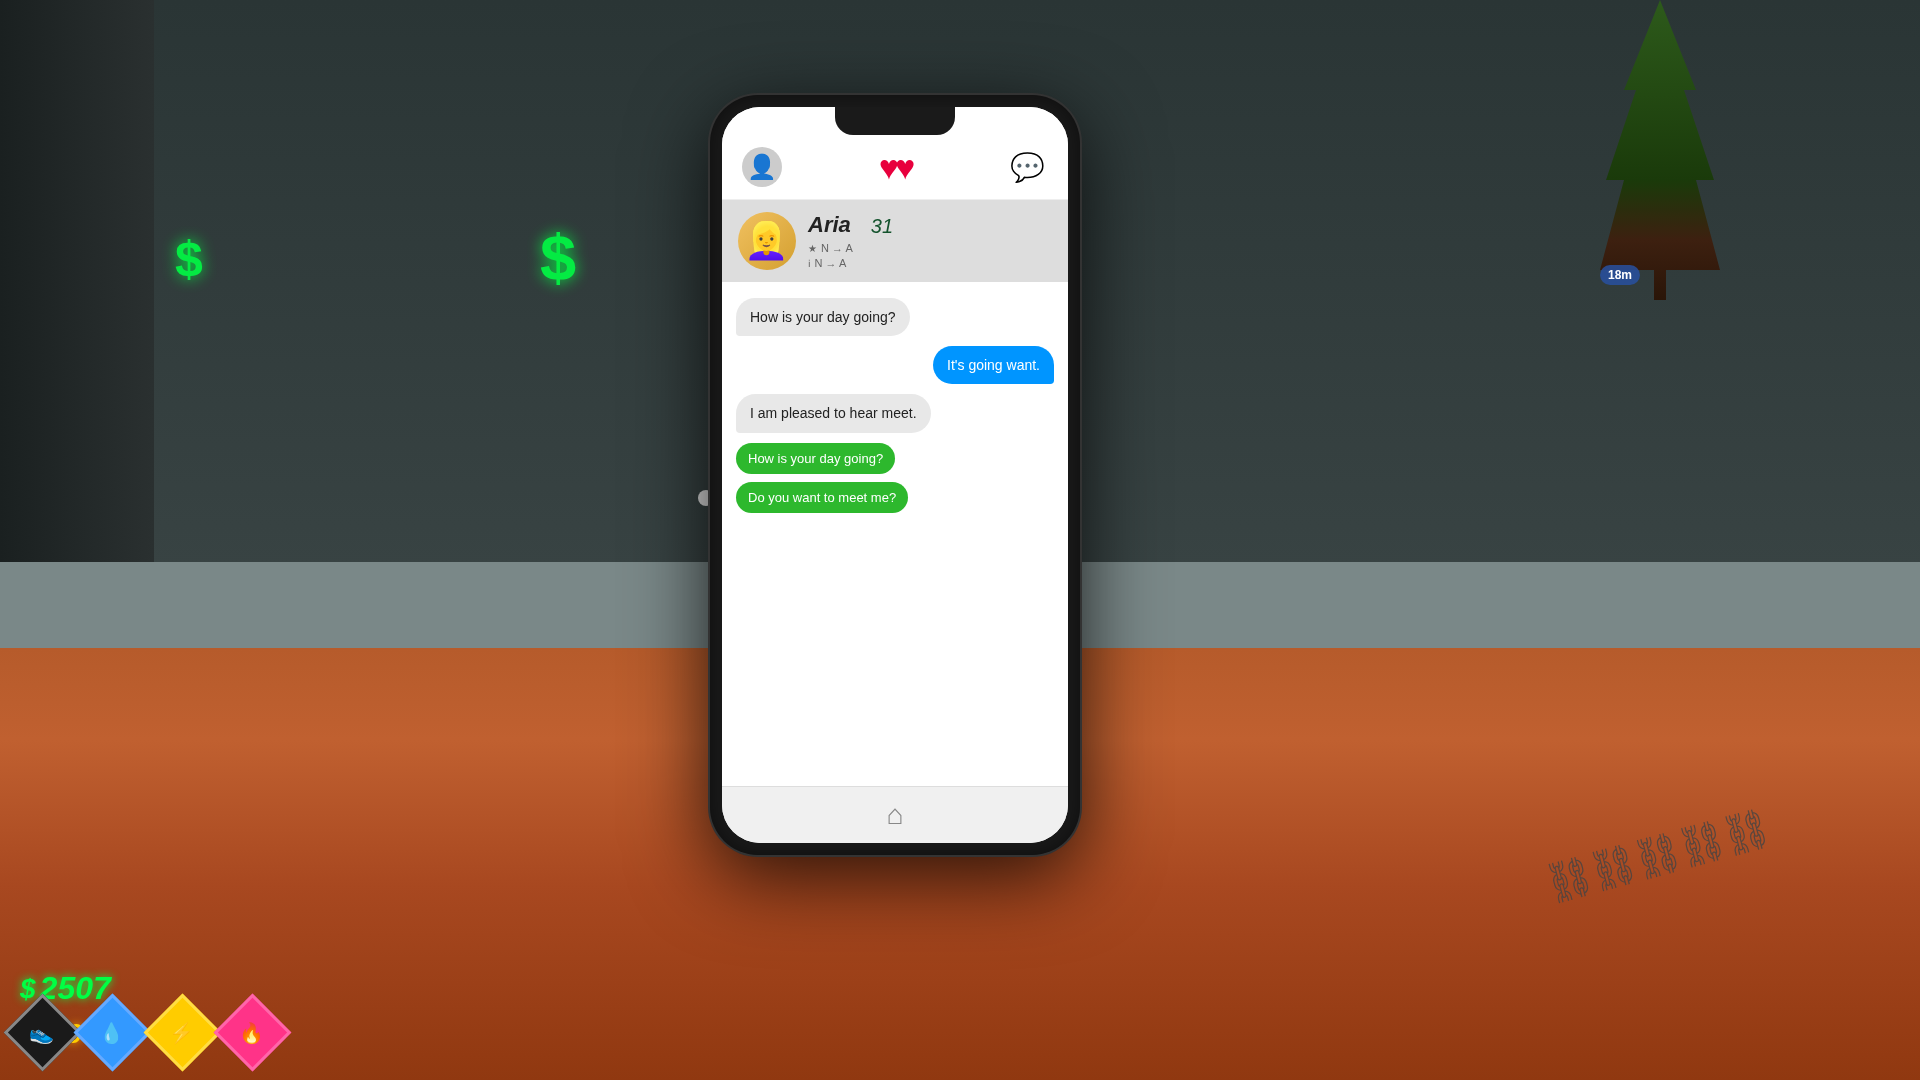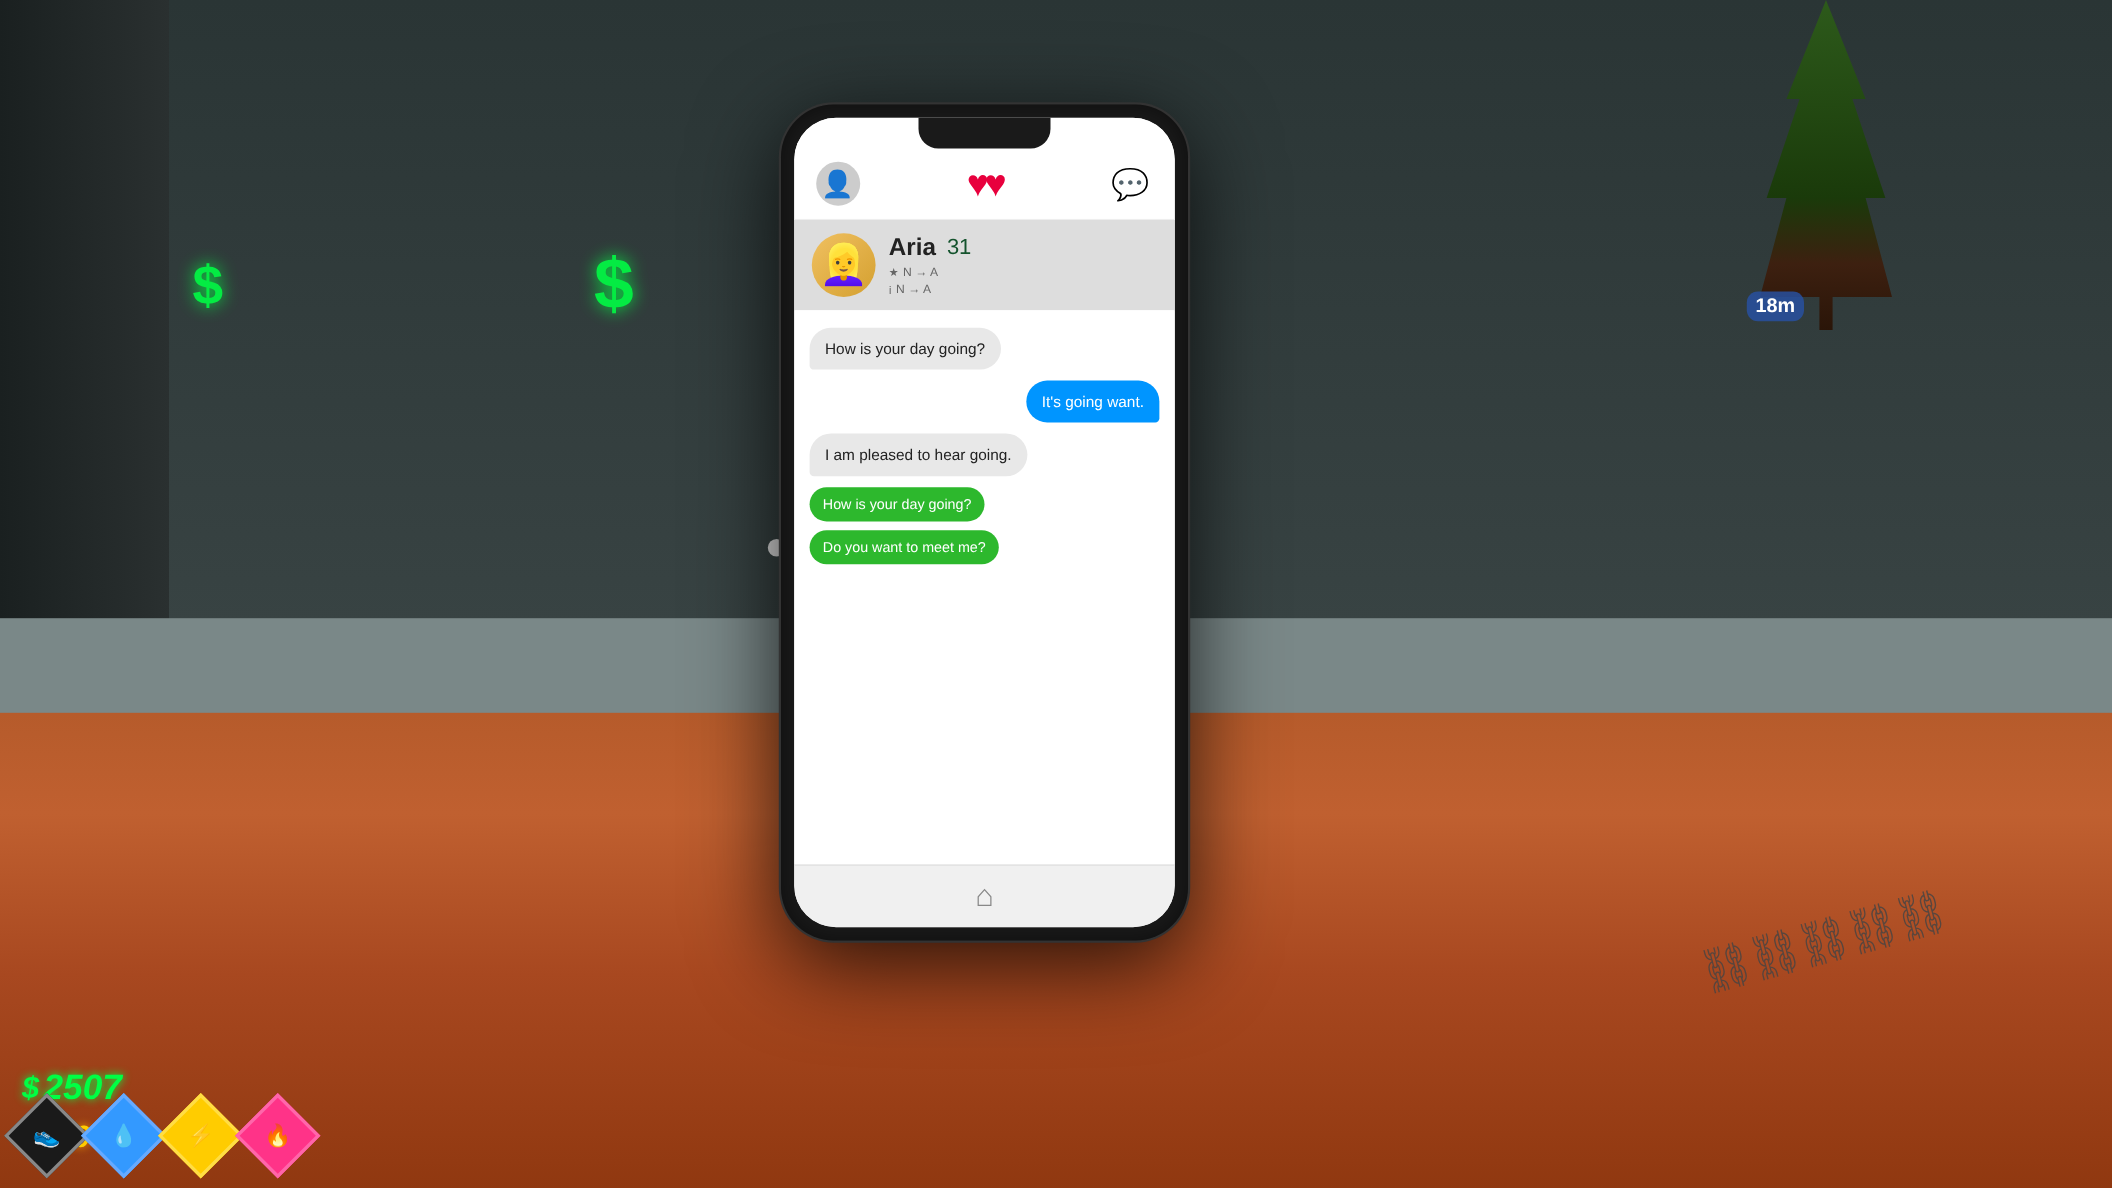--- a/index.html
+++ b/index.html
@@ -254,23 +254,24 @@
     .avatar-face {
       font-size: 36px;
     }
 
     .profile-info {
       flex: 1;
     }
 
     .profile-name-row {
       display: flex;
-      align-items: center;
-      gap: 10px;
+      align-items: flex-end;
+      gap: 20px;
       margin-bottom: 4px;
+      font-style: italic;
     }
 
     .profile-name {
       font-size: 22px;
       font-weight: 700;
       color: #222;
     }
 
     .profile-age {
       font-size: 20px;
@@ -374,21 +375,21 @@
 
     
     .distance-indicator {
       position: absolute;
       top: 265px;
       right: 280px;
       background: rgba(40, 80, 160, 0.85);
       color: white;
       padding: 3px 8px;
       border-radius: 10px;
-      font-size: 18px;
+      font-size: 12px;
       font-weight: bold;
     }
 
     
     .toggle-switch {
       position: absolute;
       top: 192px;
       right: 1165px;
       width: 44px;
       height: 24px;
@@ -546,21 +547,21 @@
         </div>
 
         <div class="chat-area">
           <div class="msg-bubble msg-received">
             <span>How is your day going?</span>
           </div>
           <div class="msg-bubble msg-sent">
             <span>It's going want.</span>
           </div>
           <div class="msg-bubble msg-received">
-            <span>I am pleased to hear going.</span>
+            <span>I am pleased to hear meet.</span>
           </div>
 
           <div class="quick-replies">
             <button class="quick-reply-btn">How is your day going?</button>
             <button class="quick-reply-btn">Do you want to meet me?</button>
           </div>
         </div>
 
         <div class="phone-bottom-nav">
           <span class="home-icon-btn">⌂</span>

